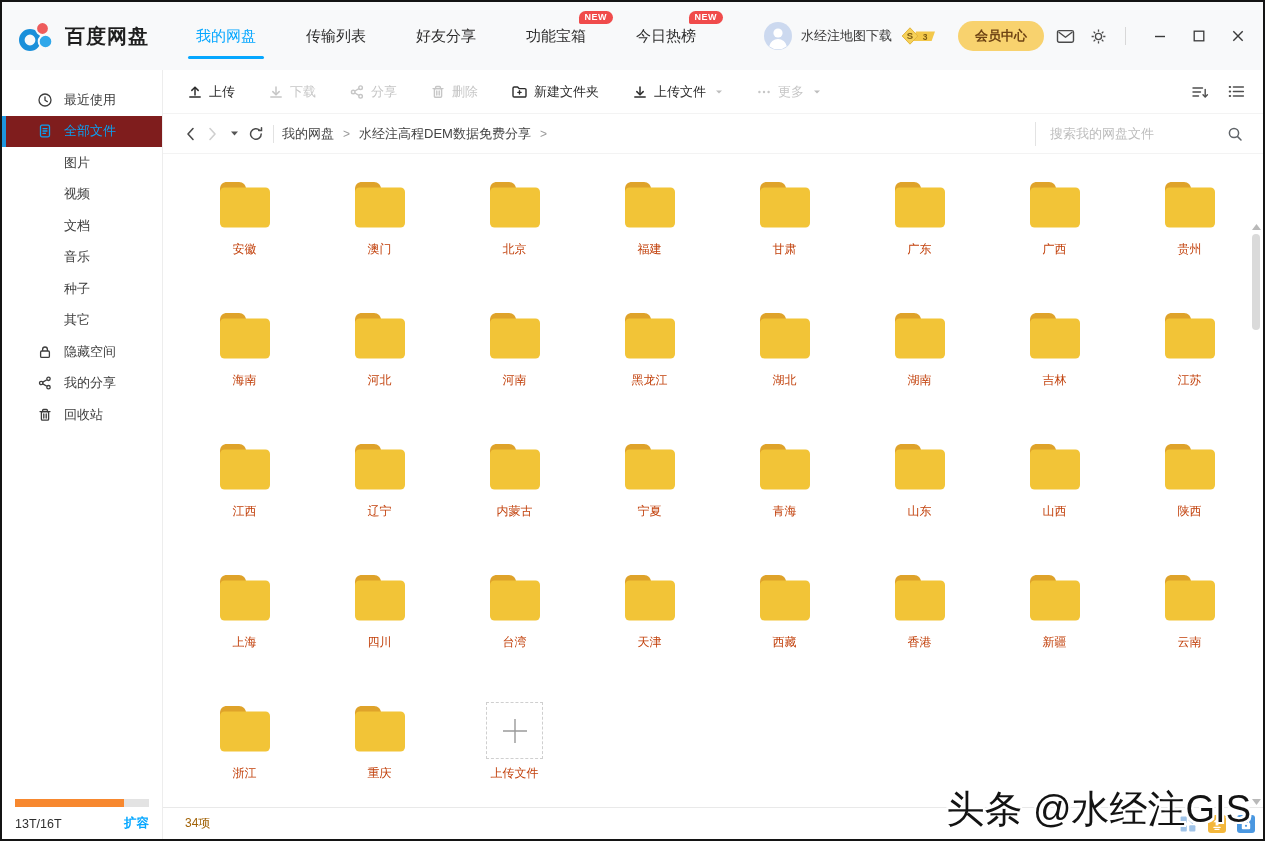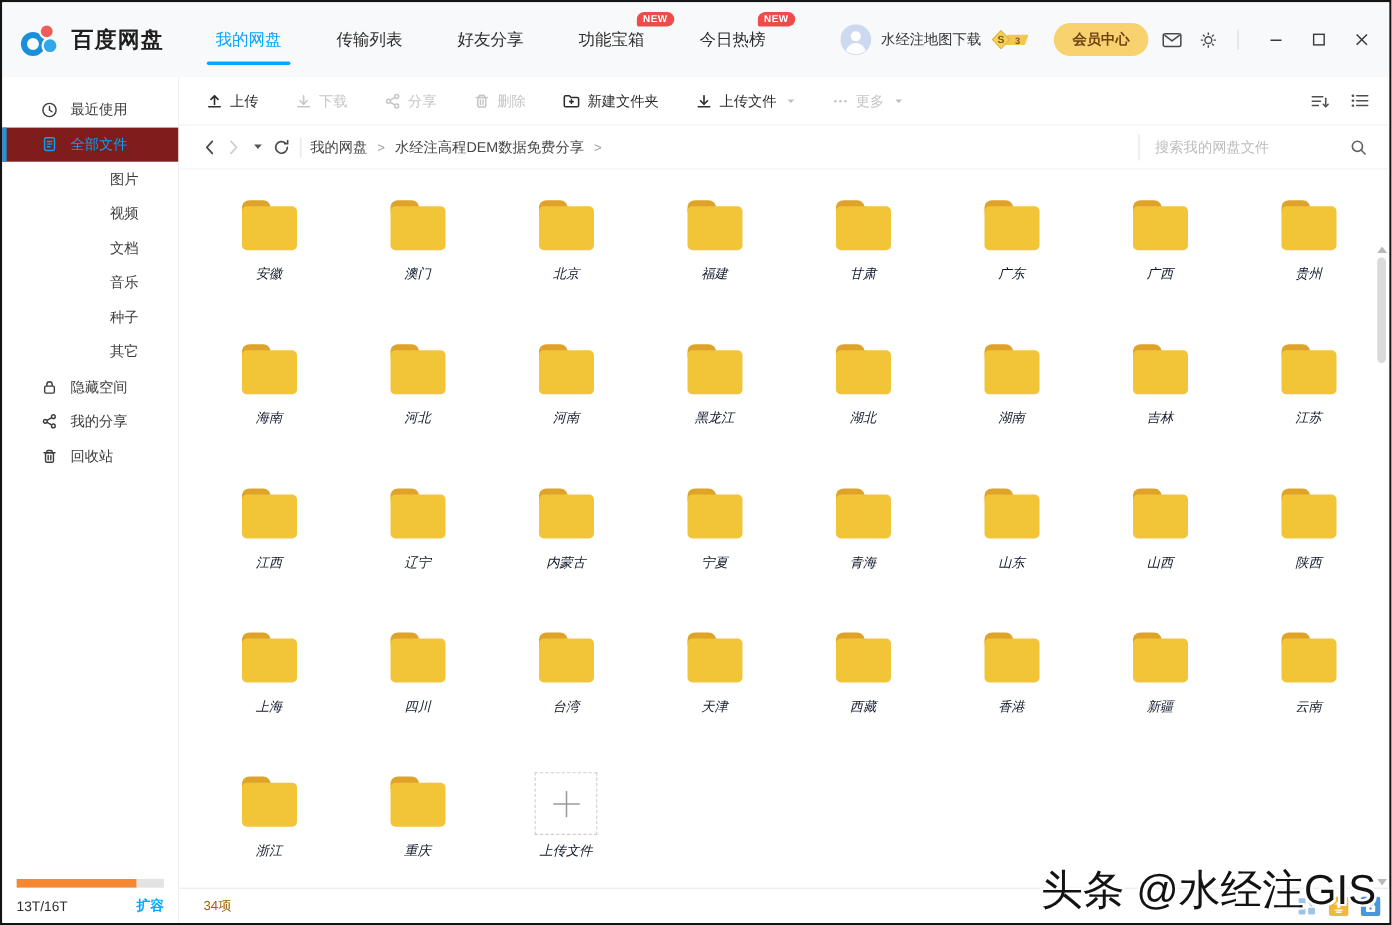--- a/index.html
+++ b/index.html
@@ -19,21 +19,21 @@
   .username { font-size:13px; color:#333; white-space:nowrap; }
   .vip-btn { background:#f8d26e; color:#6f4414; font-size:13px; font-weight:bold; border:none; border-radius:15px; padding:6px 17px; margin-left:10px; cursor:pointer; white-space:nowrap; }
   .hdr-icon { display:flex; align-items:center; justify-content:center; width:24px; height:24px; cursor:pointer; }
   .hdr-divider { width:1px; height:18px; background:#d8d8d8; margin:0 6px; }
   .win-btn { display:flex; align-items:center; justify-content:center; width:22px; height:22px; margin-left:8px; cursor:pointer; }
 
   
   .sidebar { position:absolute; top:68px; left:0; bottom:0; width:161px; background:#fff; border-right:1px solid #ededed; }
   .side-list { padding-top:14px; }
   .side-item { position:relative; height:31.5px; display:flex; align-items:center; gap:11px; padding-left:35px; font-size:13px; color:#3d3d3d; cursor:pointer;text-align:center; }
-  .side-item.sub { padding-left:98px; }
+  .side-item.sub { padding-left:62px; }
   .side-item.active { background:#7f1d1d; color:#0aa0f2; }
   .side-item.active::before { content:""; position:absolute; left:0; top:0; bottom:0; width:4px; background:#1e95dd; }
   .side-ico { display:flex; width:16px; flex:none; }
   .storage { position:absolute; left:0; right:0; bottom:7px; padding:0 13px; }
   .storage-track { height:8px; background:#e3e3e3; overflow:hidden; }
   .storage-fill { height:100%; background:#f7882f; }
   .storage-row { display:flex; justify-content:space-between; align-items:center; margin-top:8px; }
   .storage-label { font-size:12.5px; color:#2f2f2f; }
   .expand-link { font-size:12.5px; color:#06a7ff; cursor:pointer; font-weight:bold; }
 
@@ -51,21 +51,21 @@
   .path-divider { width:1px; height:18px; background:#e2e2e2; margin:0 8px 0 6px; }
   .crumbs { display:flex; align-items:center; gap:9px; font-size:13px; color:#454545; }
   .crumb { cursor:pointer; white-space:nowrap; }
   .crumb-sep { color:#9a9a9a; font-size:12px; }
   .search { margin-left:auto; display:flex; align-items:center; border-left:1px solid #e3e3e3; padding-left:14px; height:24px; width:208px; }
   .search input { border:none; outline:none; background:transparent; flex:1; font-size:13px; color:#333; font-family:inherit; }
   .search input::placeholder { color:#bdbdbd; }
 
   .grid { padding:22px 0 0 14px; display:grid; grid-template-columns:repeat(8,135px); grid-auto-rows:131px; }
   .tile { display:flex; flex-direction:column; align-items:center; cursor:pointer; }
-  .tile .name { margin-top:11px; font-size:12px; color:#0f172a; white-space:nowrap;font-style:italic; }
+  .tile .name { margin-top:11px; font-size:12px; color:#c2410c; white-space:nowrap; }
   .upload-box { width:57px; height:57px; margin-top:2px; border:1px dashed #cfcfcf; display:flex; align-items:center; justify-content:center; background:#fff; }
   .upload-box + .name { margin-top:6px; }
 
   .statusbar { position:absolute; left:0; right:0; bottom:0; height:32px; background:#fff; border-top:1px solid #e9e9e9; display:flex; align-items:center; padding:0 8px 0 22px; font-size:12px; color:#a16207; }
   .status-icons { margin-left:auto; display:flex; align-items:center; gap:11px; }
   .status-icons > span { display:flex; cursor:pointer; }
 
   .watermark { position:absolute; right:12px; bottom:4px; z-index:40; font-size:38px; font-weight:normal; color:#131313; white-space:nowrap; pointer-events:none;
     text-shadow:-2px -2px 0 #fff,2px -2px 0 #fff,-2px 2px 0 #fff,2px 2px 0 #fff,0 -2px 0 #fff,0 2px 0 #fff,-2px 0 0 #fff,2px 0 0 #fff; }
 

